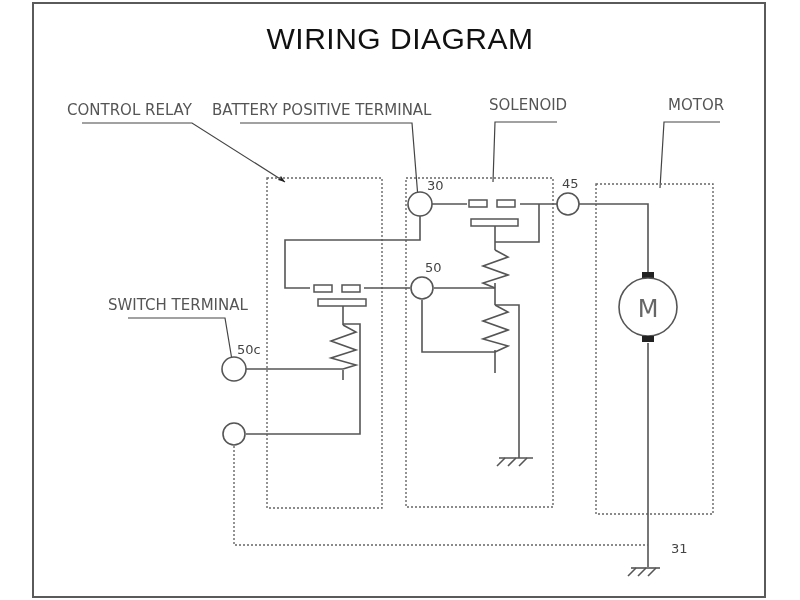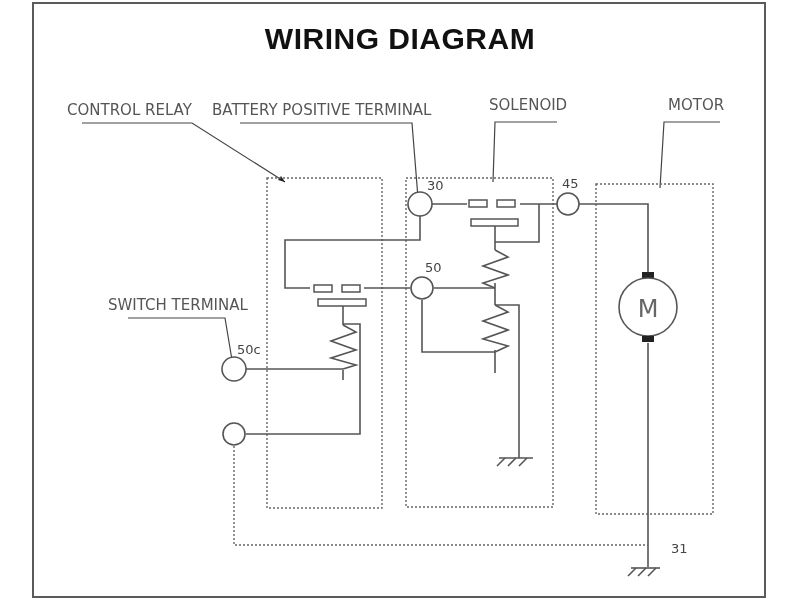--- a/index.html
+++ b/index.html
@@ -1,19 +1,19 @@
 <!DOCTYPE html>
 <html><head>
 <meta charset="utf-8">
 <style>
   html, body { margin: 0; padding: 0; background: #ffffff; }
   body { width: 800px; height: 600px; position: relative; overflow: hidden; font-family: "Liberation Sans", sans-serif; }
   #frame { position: absolute; left: 32px; top: 2px; width: 734px; height: 594px; border: 2px solid #5a5a5a; border-bottom: none; box-sizing: border-box; }
   #frame-bottom { position: absolute; left: 32px; top: 596px; width: 734px; height: 2px; background: #5a5a5a; }
-  #title { position: absolute; left: 0; top: 22px; width: 800px; text-align: center; font-family: "Liberation Sans", sans-serif; font-weight: bold; font-size: 30px; color: #111; letter-spacing: 0.5px; }
+  #title { position: absolute; left: 0; top: 22px; width: 800px; text-align: center; font-family: "Liberation Sans", sans-serif; font-weight: normal; font-size: 30px; color: #111; letter-spacing: 0.5px; }
   svg#diagram { position: absolute; left: 0; top: 0; }
   .lbl { font-family: "DejaVu Sans", sans-serif; font-size: 15px; fill: #555; }
   .num { font-family: "DejaVu Sans", sans-serif; font-size: 13px; fill: #444; }
   .wire { stroke: #555; stroke-width: 1.6; fill: none; }
   .dash { stroke: #666; stroke-width: 1.4; fill: none; stroke-dasharray: 2 2; }
   .term { stroke: #555; stroke-width: 1.6; fill: #fff; }
   .contact { stroke: #555; stroke-width: 1.5; fill: #fff; }
   .leader { stroke: #444; stroke-width: 1.2; fill: none; }
   .brush { fill: #222; }
 </style>

